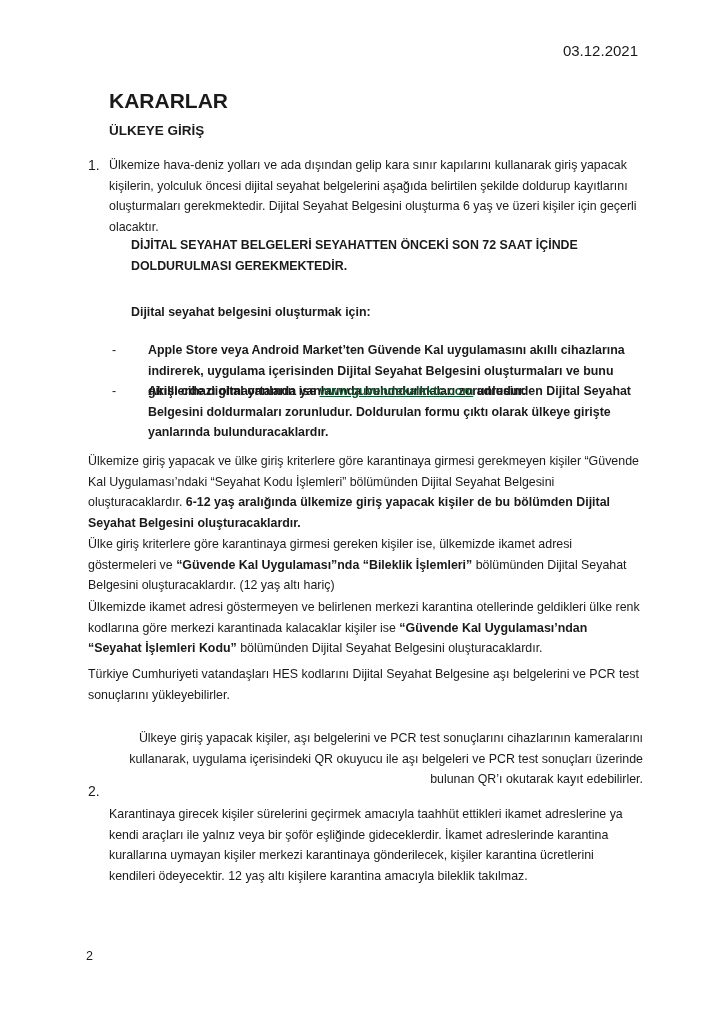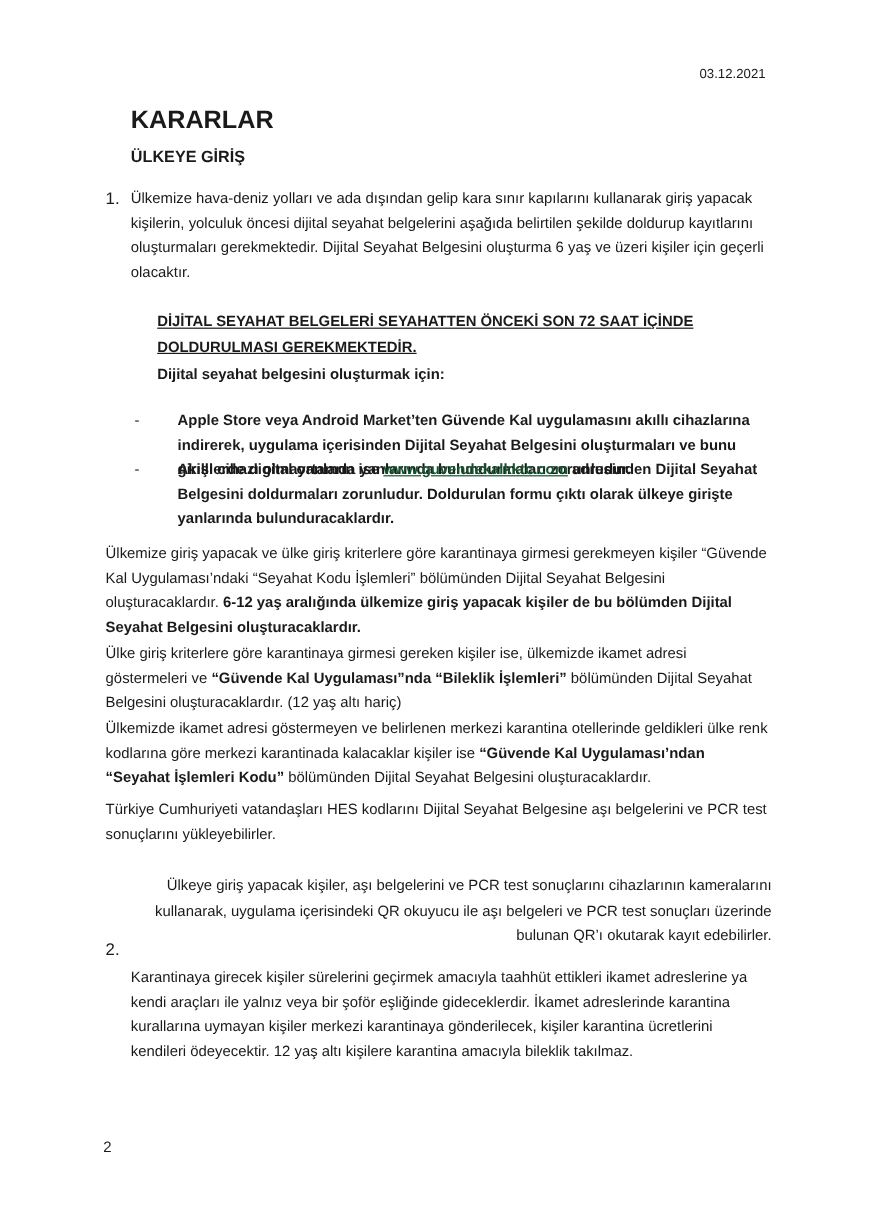--- a/index.html
+++ b/index.html
@@ -1,26 +1,26 @@
 <!DOCTYPE html>
 <html><head>
 <meta charset="utf-8">
 <style>
   html, body { margin: 0; padding: 0; background: #ffffff; }
   body { width: 724px; height: 1024px; position: relative; overflow: hidden;
          font-family: "Liberation Sans", sans-serif; color: #1a1a1a; font-size: 12.4px; }
   .abs { position: absolute; }
-  .date { top: 56px; right: 86px; font-size: 11px; }
+  .date { top: 42px; right: 86px; font-size: 15px; }
   .h1 { top: 89px; left: 109px; font-size: 21px; font-weight: bold; }
   .h2 { top: 123px; left: 109px; font-size: 13.5px; font-weight: bold; }
   .p { line-height: 20.5px; }
   .num { font-size: 14px; }
   .item1-num { top: 155px; left: 88px; }
   .item1 { top: 155px; left: 109px; width: 530px; }
-  .notice { top: 258px; left: 131px; width: 510px; font-weight: bold; text-decoration: underline; }
+  .notice { top: 235px; left: 131px; width: 510px; font-weight: bold; }
   .sub-h { top: 302px; left: 88px; font-weight: bold; padding-left: 43px; }
   .bullet-dash { left: 112px; }
   .bullets { left: 148px; width: 515px; font-weight: bold; }
   .b1 { top: 340px; }
   .b2 { top: 381px; }
   .link { color: #14532d; text-decoration: underline; cursor: pointer; }
   .para { left: 88px; width: 555px; }
   .pa { top: 451px; }
   .pb { top: 534px; }
   .pc { top: 597px; }

